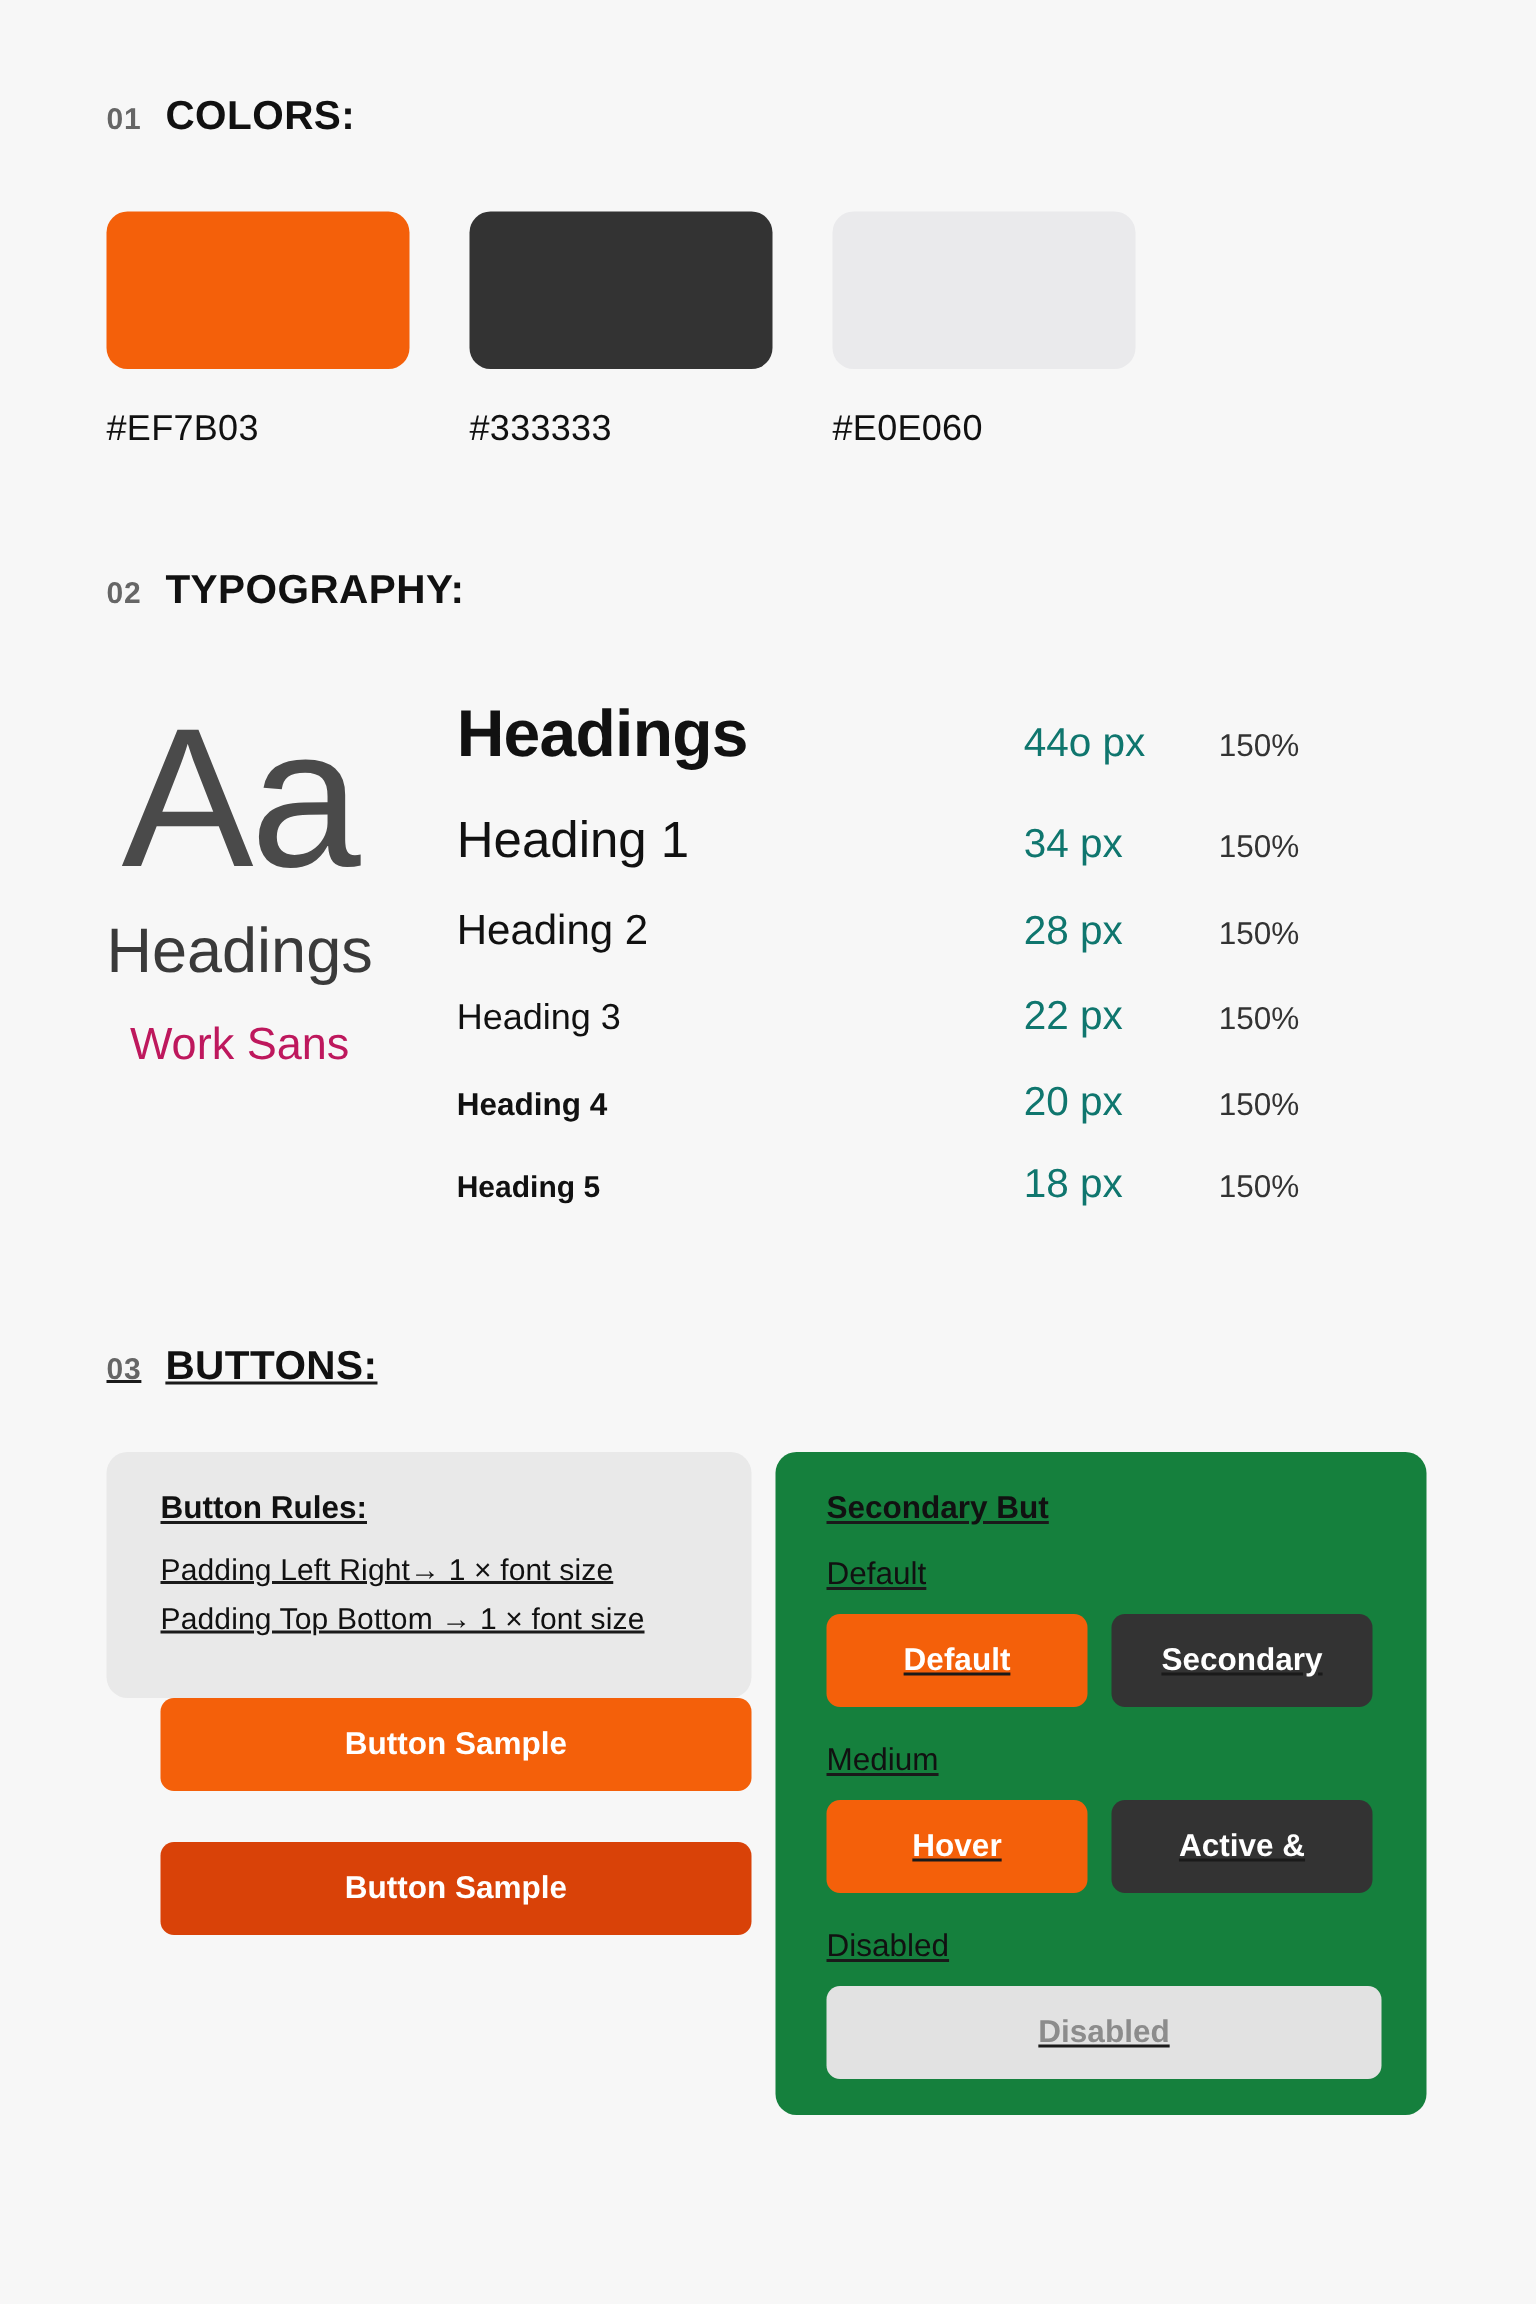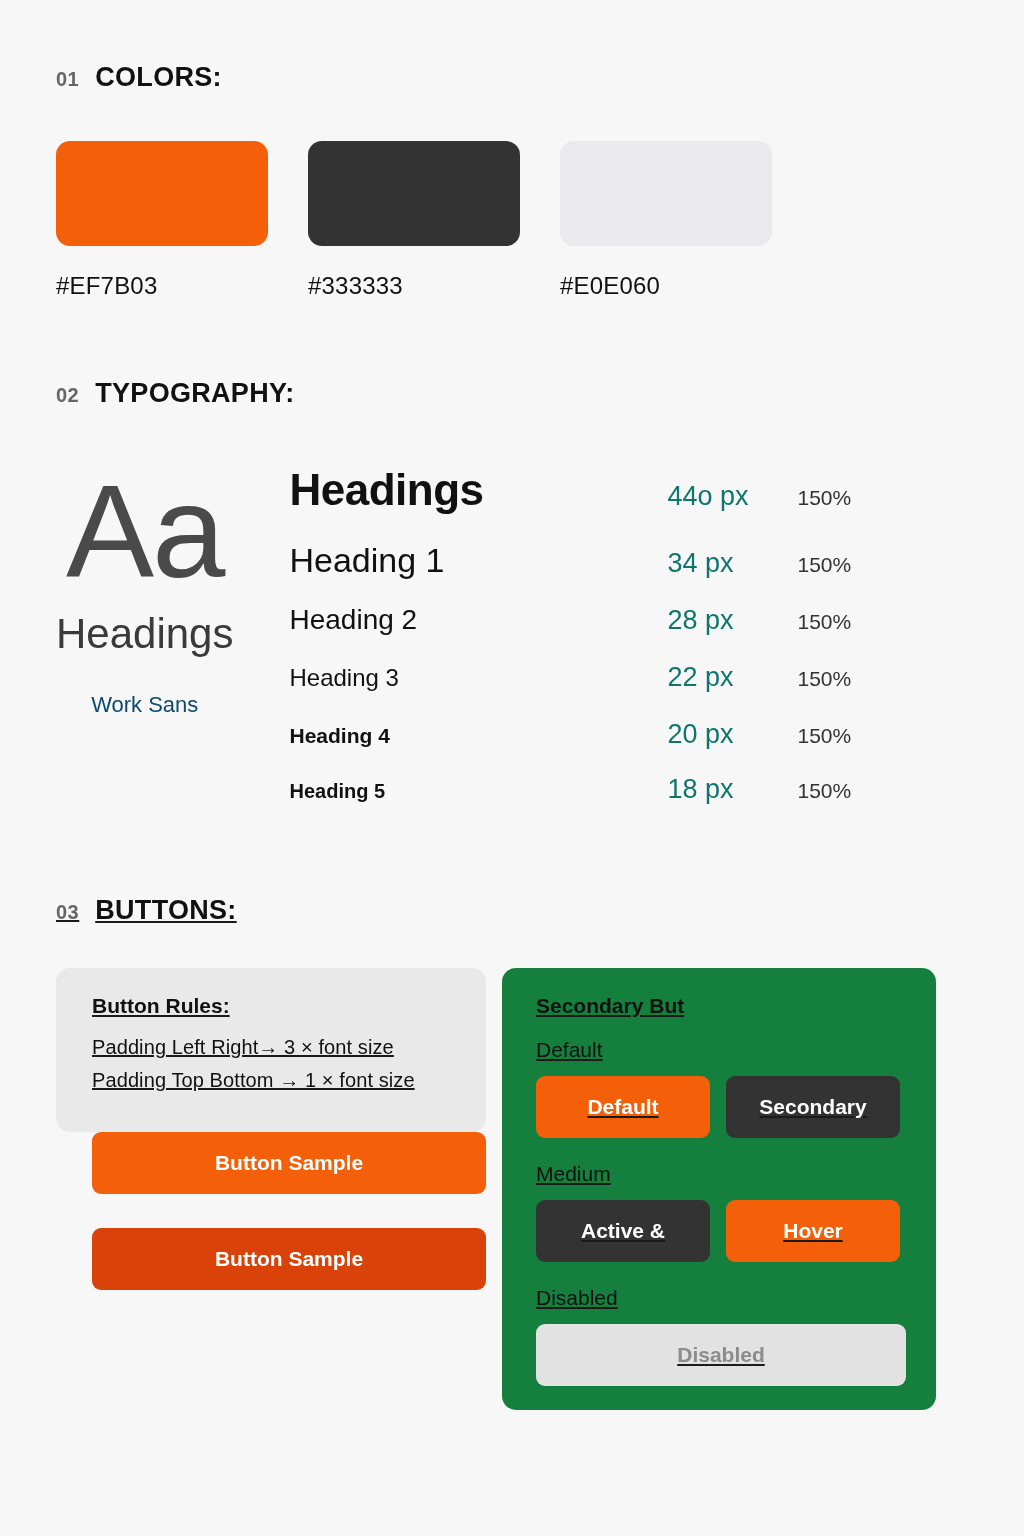--- a/index.html
+++ b/index.html
@@ -14,21 +14,21 @@
     color: #1a1a1a;
     overflow: hidden;
     position: relative;
   }
 
   .page {
     position: relative;
     width: 828px;
     height: 1536px;
     box-sizing: border-box;
-    padding: 0 56px;
+    padding: 0 71px;
   }
 
   
   .section-head {
     display: flex;
     align-items: baseline;
     gap: 16px;
   }
   .section-num {
     font-size: 20px;
@@ -80,23 +80,23 @@
     font-weight: 400;
     letter-spacing: -2px;
   }
   .aa-name {
     font-size: 42px;
     color: #3a3a3a;
     margin-top: 8px;
     font-weight: 400;
   }
   .aa-font {
-    font-size: 22px;
-    color: #0c4a6e;
-    margin-top: 34px;
+    font-size: 30px;
+    color: #be185d;
+    margin-top: 22px;
     font-weight: 400;
   }
   .type-right {
     flex: 1;
     padding-left: 56px;
     padding-top: 10px;
   }
   .type-row {
     display: flex;
     align-items: baseline;
@@ -296,21 +296,21 @@
     <div class="section-head">
       <span class="section-num">03</span>
       <span class="section-title">BUTTONS:</span>
     </div>
 
     <div class="btn-area">
 
       <div class="btn-left">
         <div class="rules-card">
           <div class="rules-title">Button Rules:</div>
-          <div class="rules-line">Padding Left Right→ 3 × font size</div>
+          <div class="rules-line">Padding Left Right→ 1 × font size</div>
           <div class="rules-line">Padding Top Bottom → 1 × font size</div>
         </div>
 
 
         <button class="btn btn-wide primary">Button Sample</button>
         <button class="btn btn-wide pressed">Button Sample</button>
       </div>
 
       <div class="btn-right">
         <div class="sec-title">Secondary But</div>
@@ -319,22 +319,22 @@
           <div class="state-label">Default</div>
           <div class="btn-pair">
             <button class="btn btn-sm bg-orange">Default</button>
             <button class="btn btn-sm bg-dark">Secondary</button>
           </div>
         </div>
 
         <div>
           <div class="state-label">Medium</div>
           <div class="btn-pair">
+            <button class="btn btn-sm bg-orange">Hover</button>
             <button class="btn btn-sm bg-dark">Active &amp;</button>
-            <button class="btn btn-sm bg-orange">Hover</button>
           </div>
         </div>
 
         <div>
           <div class="state-label">Disabled</div>
           <div class="btn-pair">
             <button class="btn btn-disabled">Disabled</button>
           </div>
         </div>
       </div>

